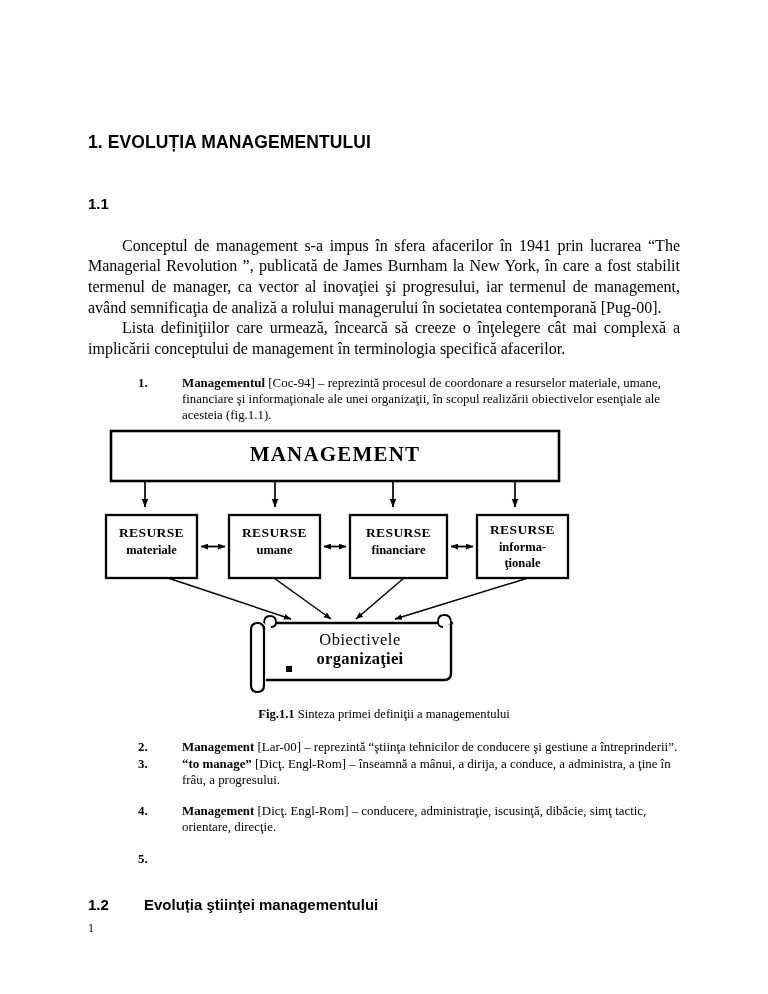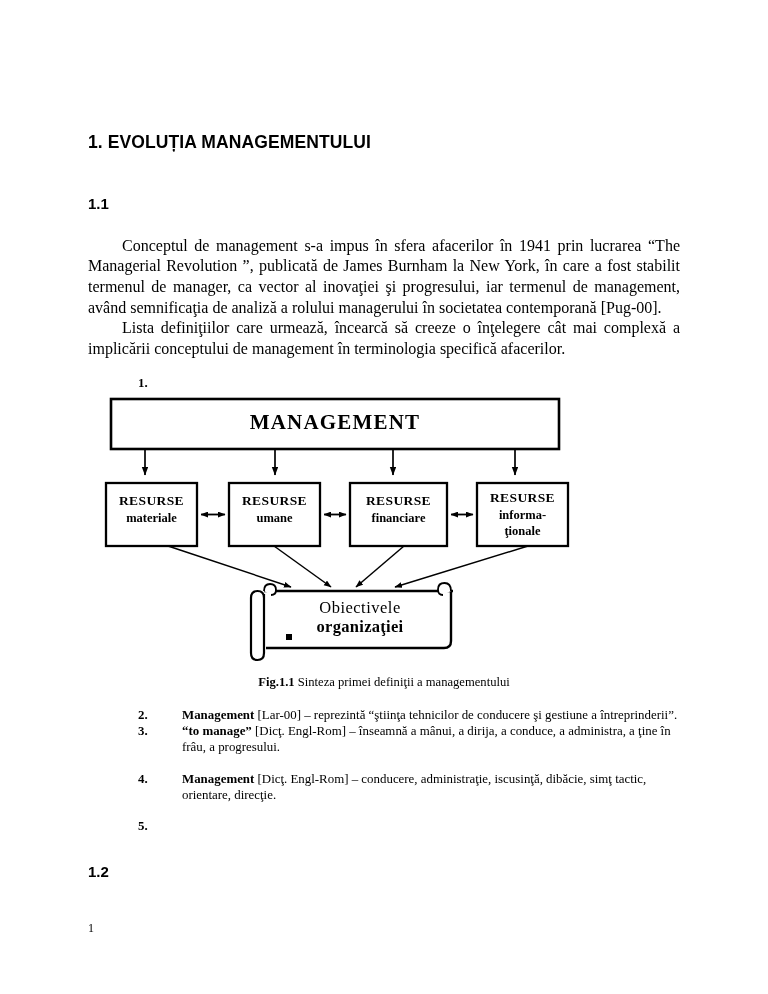--- a/index.html
+++ b/index.html
@@ -130,20 +130,21 @@
 
     <p class="para">Conceptul de management s-a impus în sfera afacerilor în 1941 prin lucrarea “The Managerial Revolution ”, publicată de James Burnham la New York, în care a fost stabilit termenul de manager, ca vector al inovaţiei şi progresului, iar termenul de management, având semnificaţia de analiză a rolului managerului în societatea contemporană [Pug-00].</p>
     <p class="para">Lista definiţiilor care urmează, încearcă să creeze o înţelegere cât mai complexă a implicării conceptului de management în terminologia specifică afacerilor.</p>
 
     <div class="gap-12"></div>
 
     <div class="deflist">
 
       <div class="defitem">
         <span class="marker">1.</span>
+        <span class="dtext"><b>Managementul</b><span> [Coc-94] – reprezintă procesul de coordonare a resurselor materiale, umane, financiare şi informaţionale ale unei organizaţii, în scopul realizării obiectivelor esenţiale ale acesteia (fig.1.1).</span></span>
       </div>
 
       <div class="figure">
         <div class="figwrap">
           <svg width="592" height="272" viewBox="0 0 592 272">
             <defs>
               <marker id="ah" markerWidth="9" markerHeight="9" refX="8" refY="3.2" orient="auto" markerUnits="userSpaceOnUse">
                 <path d="M0,0 L8.5,3.2 L0,6.4 z" fill="#000"></path>
               </marker>
               <marker id="ahs" markerWidth="8" markerHeight="8" refX="7" refY="2.9" orient="auto" markerUnits="userSpaceOnUse">
@@ -231,18 +232,19 @@
         <span class="marker">5.</span>
       </div>
 
     </div>
 
     <div class="gap-14"></div>
     <div style="height:12px"></div>
 
     <div class="h2">
       <span class="num">1.2</span>
+      <span>Evoluția ştiinţei managementului</span>
     </div>
 
   </div>
 
   <div class="page-number">1</div>
 </div>
 
 </body></html>

